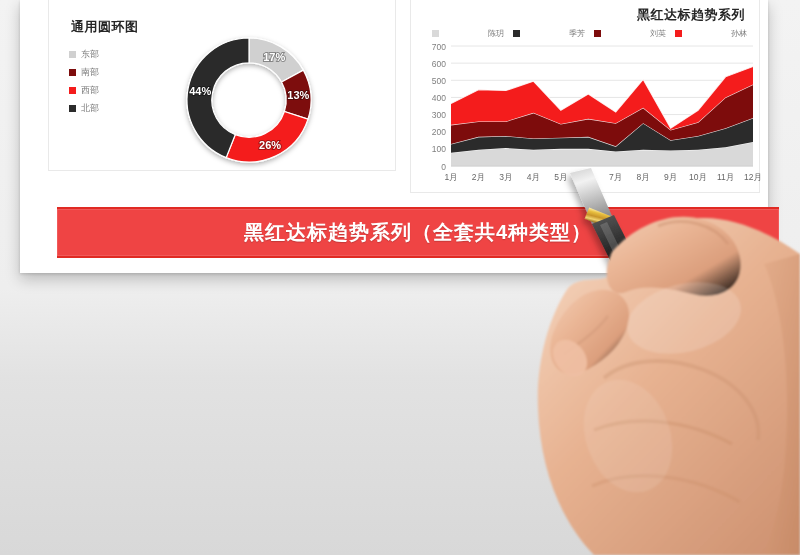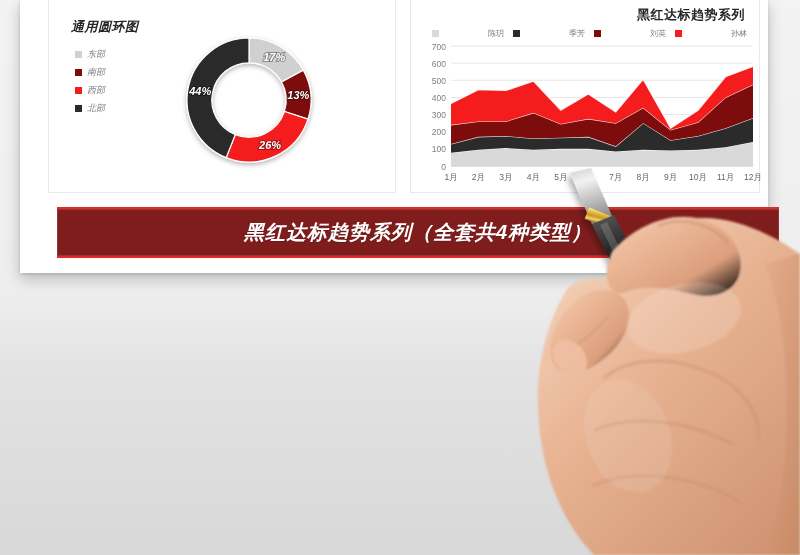--- a/index.html
+++ b/index.html
@@ -27,63 +27,62 @@
   }
 
   
   .card {
     position: absolute;
     top: 0px;
     background: #ffffff;
     border: 1px solid #e9e9e9;
     border-top: none;
   }
-  #card-donut { left: 28px;  width: 348px; height: 193px; font-style: italic; }
+  #card-donut { left: 28px;  width: 348px; height: 171px; }
   #card-area  { left: 390px; width: 350px; height: 193px; }
 
   .card-title {
     position: absolute;
     font-weight: bold;
     color: #262626;
     letter-spacing: .5px;
     white-space: nowrap;
   }
 
   
   #donut-title { left: 22px; top: 18px; font-size: 13px; }
 
   #donut-legend {
     position: absolute;
-    left: 26px; top: 48px;
+    left: 20px; top: 48px;
     display: flex; flex-direction: column; gap: 5px;
   }
   .lg-row { display: flex; align-items: center; gap: 5px; }
   .lg-swatch { width: 7px; height: 7px; display: inline-block; }
   .lg-label { font-size: 9px; color: #7c7c7c; white-space: nowrap; }
 
   
   #area-title { right: 14px; top: 6px; font-size: 13px; }
   #area-legend {
     position: absolute;
     right: 12px; top: 28px;
     display: flex; align-items: center; gap: 9px;
   }
   #area-legend .lg-label { font-size: 8px; padding-left: 44px; }
 
   
   #banner {
     position: absolute;
     left: 37px; top: 207px;
     width: 722px; height: 51px;
-    background: #7f1d1d;
+    background: #ef4444;
     border-top: 2px solid #e02a23;
     border-bottom: 2px solid #e02a23;
     display: flex; align-items: center; justify-content: center;
     box-shadow: inset 0 0 0 1px rgba(255,255,255,.12);
-    font-style: italic;
   }
   #banner-text {
     color: #ffffff;
     font-size: 20px;
     font-weight: bold;
     letter-spacing: 1px;
     text-shadow: 0 1px 1px rgba(0,0,0,.18);
     white-space: nowrap;
   }
 

